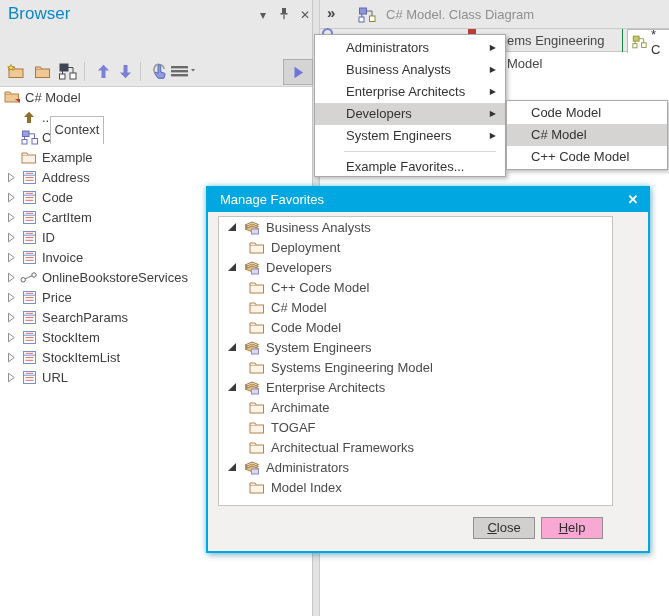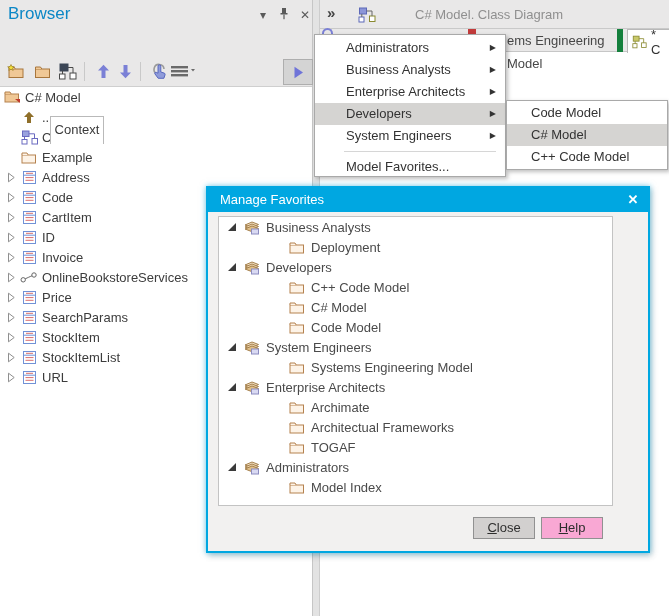--- a/index.html
+++ b/index.html
@@ -28,23 +28,23 @@
   .brow.root { padding-left:2px; }
 
   
   #splitter { left:313px; top:0; width:7px; height:616px; background:#e3e3e3; border-right:1px solid #cdcdcd; }
 
   
   #main-pane { left:320px; top:0; width:349px; height:616px; background:#ffffff; }
   #main-header { left:0; top:0; width:349px; height:29px; background:#e9e8e8; border-bottom:1px solid #c9c9c9; }
   #main-chevrons { left:7px; top:4px; font-size:15px; font-weight:bold; color:#444; }
   #main-header-icon { left:38px; top:7px; }
-  #main-header-title { left:95px; top:7px; color:#8f8f8f; }
+  #main-header-title { left:66px; top:7px; color:#8f8f8f; }
   #main-tabrow { left:0; top:29px; width:349px; height:23px; background:#e9e8e8; border-bottom:1px solid #c6c6c6; }
-  #tab-sem { left:177px; top:0; width:126px; height:23px; line-height:23px; color:#474747; border-right:6px solid #15803d; padding-left:10px; }
+  #tab-sem { left:177px; top:0; width:126px; height:23px; line-height:23px; color:#474747; border-right:1px solid #15803d; padding-left:10px; }
   #tab-active { left:307px; top:0; width:42px; height:24px; background:#ffffff; border:1px solid #b9b9b9; border-right:none; border-bottom:none; display:flex; align-items:center; }
   #tab-active .lbl { margin-left:4px; color:#333; }
   .sliver-blue { left:2px; top:-1px; width:11px; height:6px; border:2px solid #7b80d6; border-bottom:none; border-radius:8px 8px 0 0; }
   .sliver-red  { left:148px; top:0; width:8px; height:5px; background:#c23b3b; }
 
   
   .menu { background:#ffffff; border:1px solid #a9a9a9; box-shadow:2px 2px 4px rgba(0,0,0,0.25); z-index:30; padding-top:2px; }
   #context-menu { left:314px; top:34px; width:192px; height:143px; }
   #sub-menu { left:506px; top:100px; width:162px; height:70px; padding-top:1px; }
   .mitem { position:relative; height:22px; line-height:22px; padding-left:31px; color:#333; cursor:default; }
@@ -56,21 +56,21 @@
   
   #dialog { left:206px; top:186px; width:444px; height:367px; background:#f2f1f0; border:2px solid #00a7e1; box-shadow:0 0 6px rgba(0,167,225,0.55), 2px 3px 6px rgba(0,0,0,0.18); z-index:20; }
   #dialog-titlebar { left:0; top:0; width:100%; height:24px; background:#00a7e1; }
   #dialog-title { left:12px; top:4px; color:#ffffff; }
   #dialog-close { right:7px; top:4px; color:#ffffff; font-size:13px; font-weight:bold; width:16px; text-align:center; cursor:default; }
   #dialog-tree { left:10px; top:28px; width:395px; height:290px; background:#ffffff; border:1px solid #c3c3c3; overflow:hidden; }
   .drow { height:20px; display:flex; align-items:center; white-space:nowrap; color:#4a4a4a; }
   .drow.cat { padding-left:8px; }
   .drow.cat .exp { width:16px; flex:0 0 16px; display:flex; align-items:center; }
   .drow.cat .cic { margin-right:5px; display:flex; align-items:center; }
-  .drow.child { padding-left:70px; }
+  .drow.child { padding-left:30px; }
   .drow.child .fic { margin-right:6px; display:flex; align-items:center; }
   .dbtn { position:absolute; width:62px; height:22px; border:1px solid #919191; text-align:center; line-height:20px; color:#2e2e2e; background:#f9a8d4; cursor:default; }
   .dbtn.default { background:#d2d0cf; }
   #btn-close { left:265px; top:329px; }
   #btn-help { left:333px; top:329px; }
 </style>
 </head>
 <body>
 
 <div id="stage">
@@ -408,21 +408,21 @@
     </div>
   </div>
 
   <div id="context-menu" class="abs menu">
       <div class="mitem"><span>Administrators</span><span class="arrow">▶</span></div>
       <div class="mitem"><span>Business Analysts</span><span class="arrow">▶</span></div>
       <div class="mitem"><span>Enterprise Architects</span><span class="arrow">▶</span></div>
       <div class="mitem hl"><span>Developers</span><span class="arrow">▶</span></div>
       <div class="mitem"><span>System Engineers</span><span class="arrow">▶</span></div>
       <div class="menu-sep"></div>
-      <div class="mitem"><span>Model Favorites...</span></div>
+      <div class="mitem"><span>Example Favorites...</span></div>
     </div>
   <div id="sub-menu" class="abs menu">
       <div class="mitem"><span>Code Model</span></div>
       <div class="mitem hl"><span>C# Model</span></div>
       <div class="mitem"><span>C++ Code Model</span></div>
     </div>
 
   <div id="dialog" class="abs">
     <div id="dialog-titlebar" class="abs">
       <div id="dialog-title" class="abs">Manage Favorites</div>
@@ -547,30 +547,30 @@
           </span>
           <span>Archimate</span>
         </div>
         <div class="drow child">
           <span class="fic">
             <svg width="16" height="13" viewBox="0 0 16 13">
               <rect x="1" y="4" width="13.5" height="8" fill="#fdf3e7" stroke="#b5824f"></rect>
               <path d="M1 4 V2 h5 l1.2 2" fill="#fdf3e7" stroke="#b5824f"></path>
             </svg>
           </span>
+          <span>TOGAF</span>
+        </div>
+        <div class="drow child">
+          <span class="fic">
+            <svg width="16" height="13" viewBox="0 0 16 13">
+              <rect x="1" y="4" width="13.5" height="8" fill="#fdf3e7" stroke="#b5824f"></rect>
+              <path d="M1 4 V2 h5 l1.2 2" fill="#fdf3e7" stroke="#b5824f"></path>
+            </svg>
+          </span>
           <span>Architectual Frameworks</span>
-        </div>
-        <div class="drow child">
-          <span class="fic">
-            <svg width="16" height="13" viewBox="0 0 16 13">
-              <rect x="1" y="4" width="13.5" height="8" fill="#fdf3e7" stroke="#b5824f"></rect>
-              <path d="M1 4 V2 h5 l1.2 2" fill="#fdf3e7" stroke="#b5824f"></path>
-            </svg>
-          </span>
-          <span>TOGAF</span>
         </div>
         <div class="drow cat">
           <span class="exp">
             <svg width="10" height="10" viewBox="0 0 10 10">
               <path d="M9 1 L9 9 L1 9 Z" fill="#3a3a3a"></path>
             </svg>
           </span>
           <span class="cic">
             <svg width="18" height="15" viewBox="0 0 18 15">
               <path d="M2 5 L9 2 L15.5 4.5 L8.5 7.5 Z" fill="#f3e0c2" stroke="#a5814e"></path>

